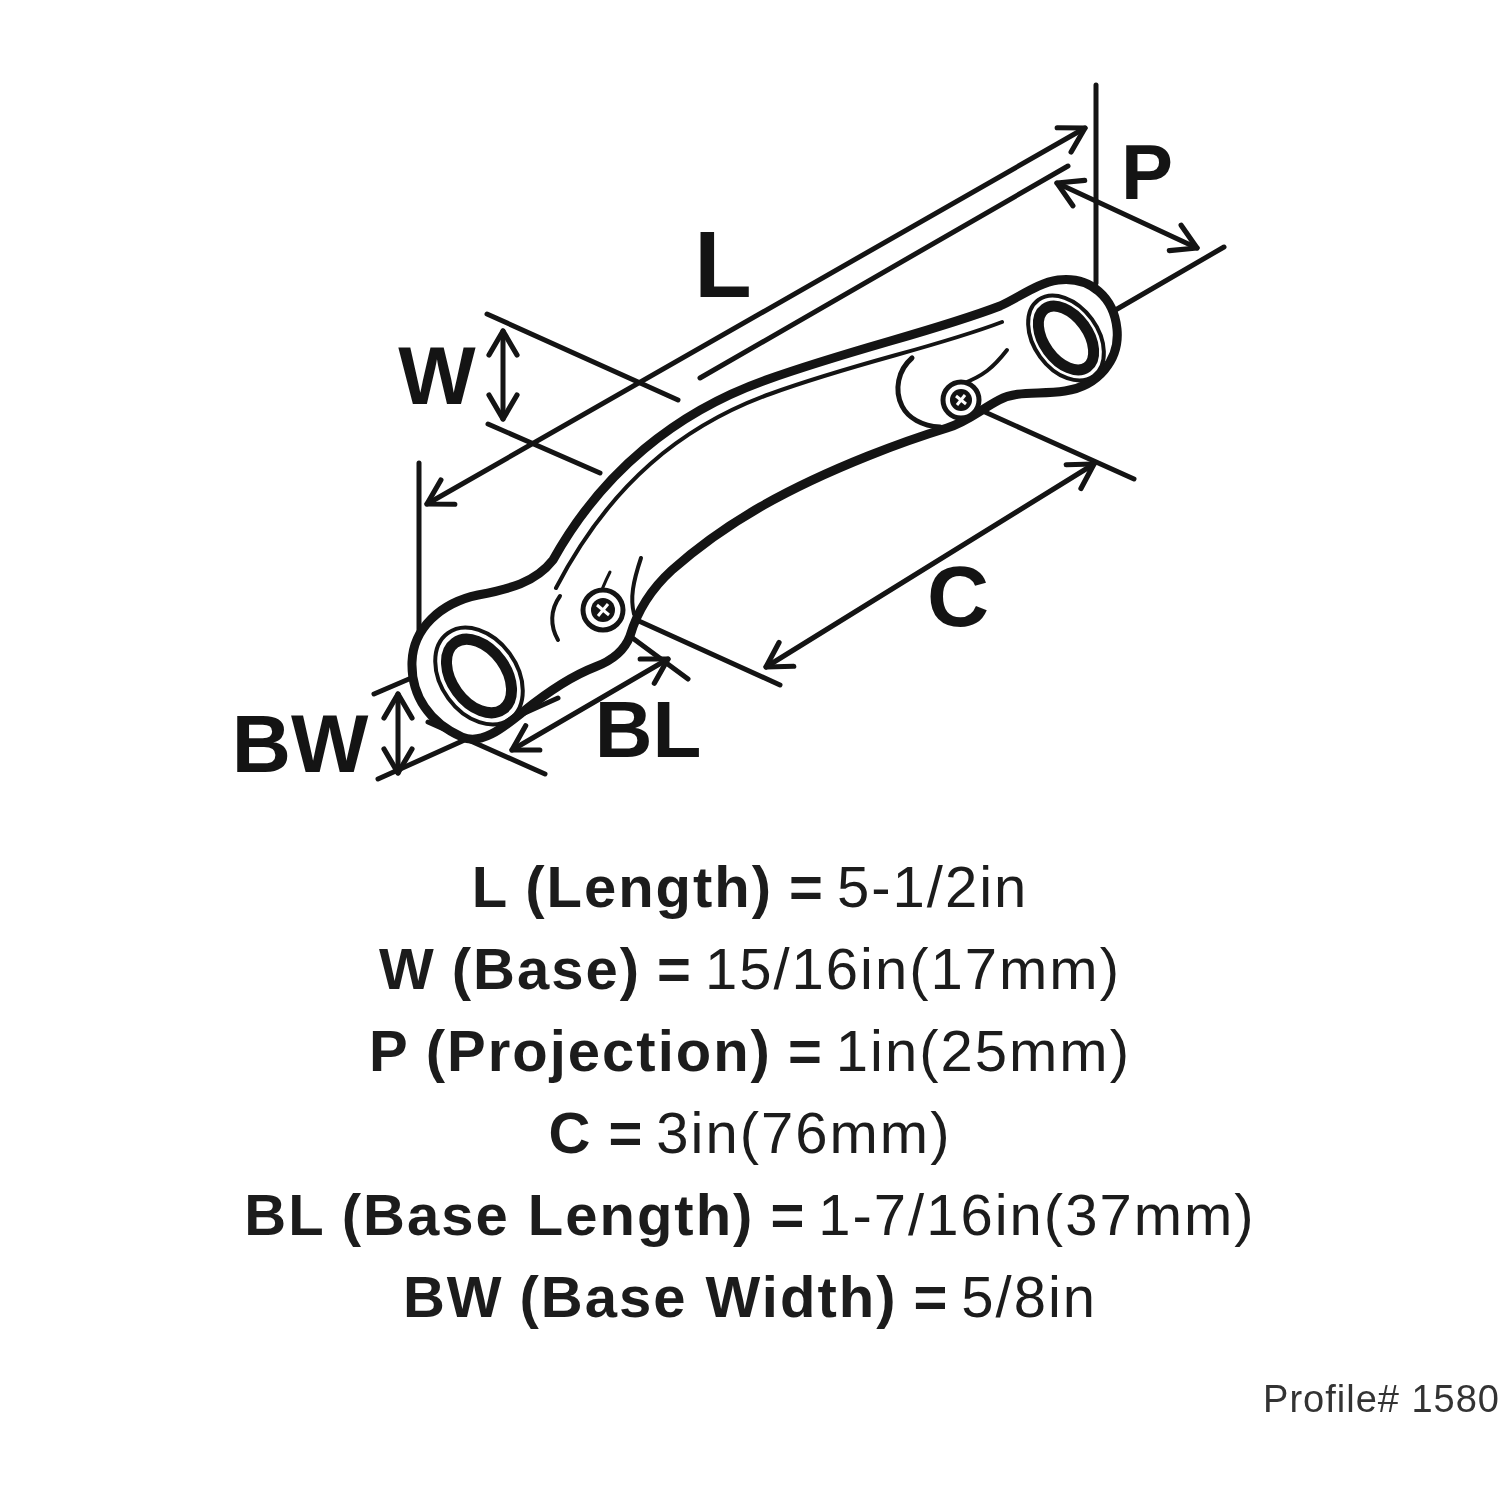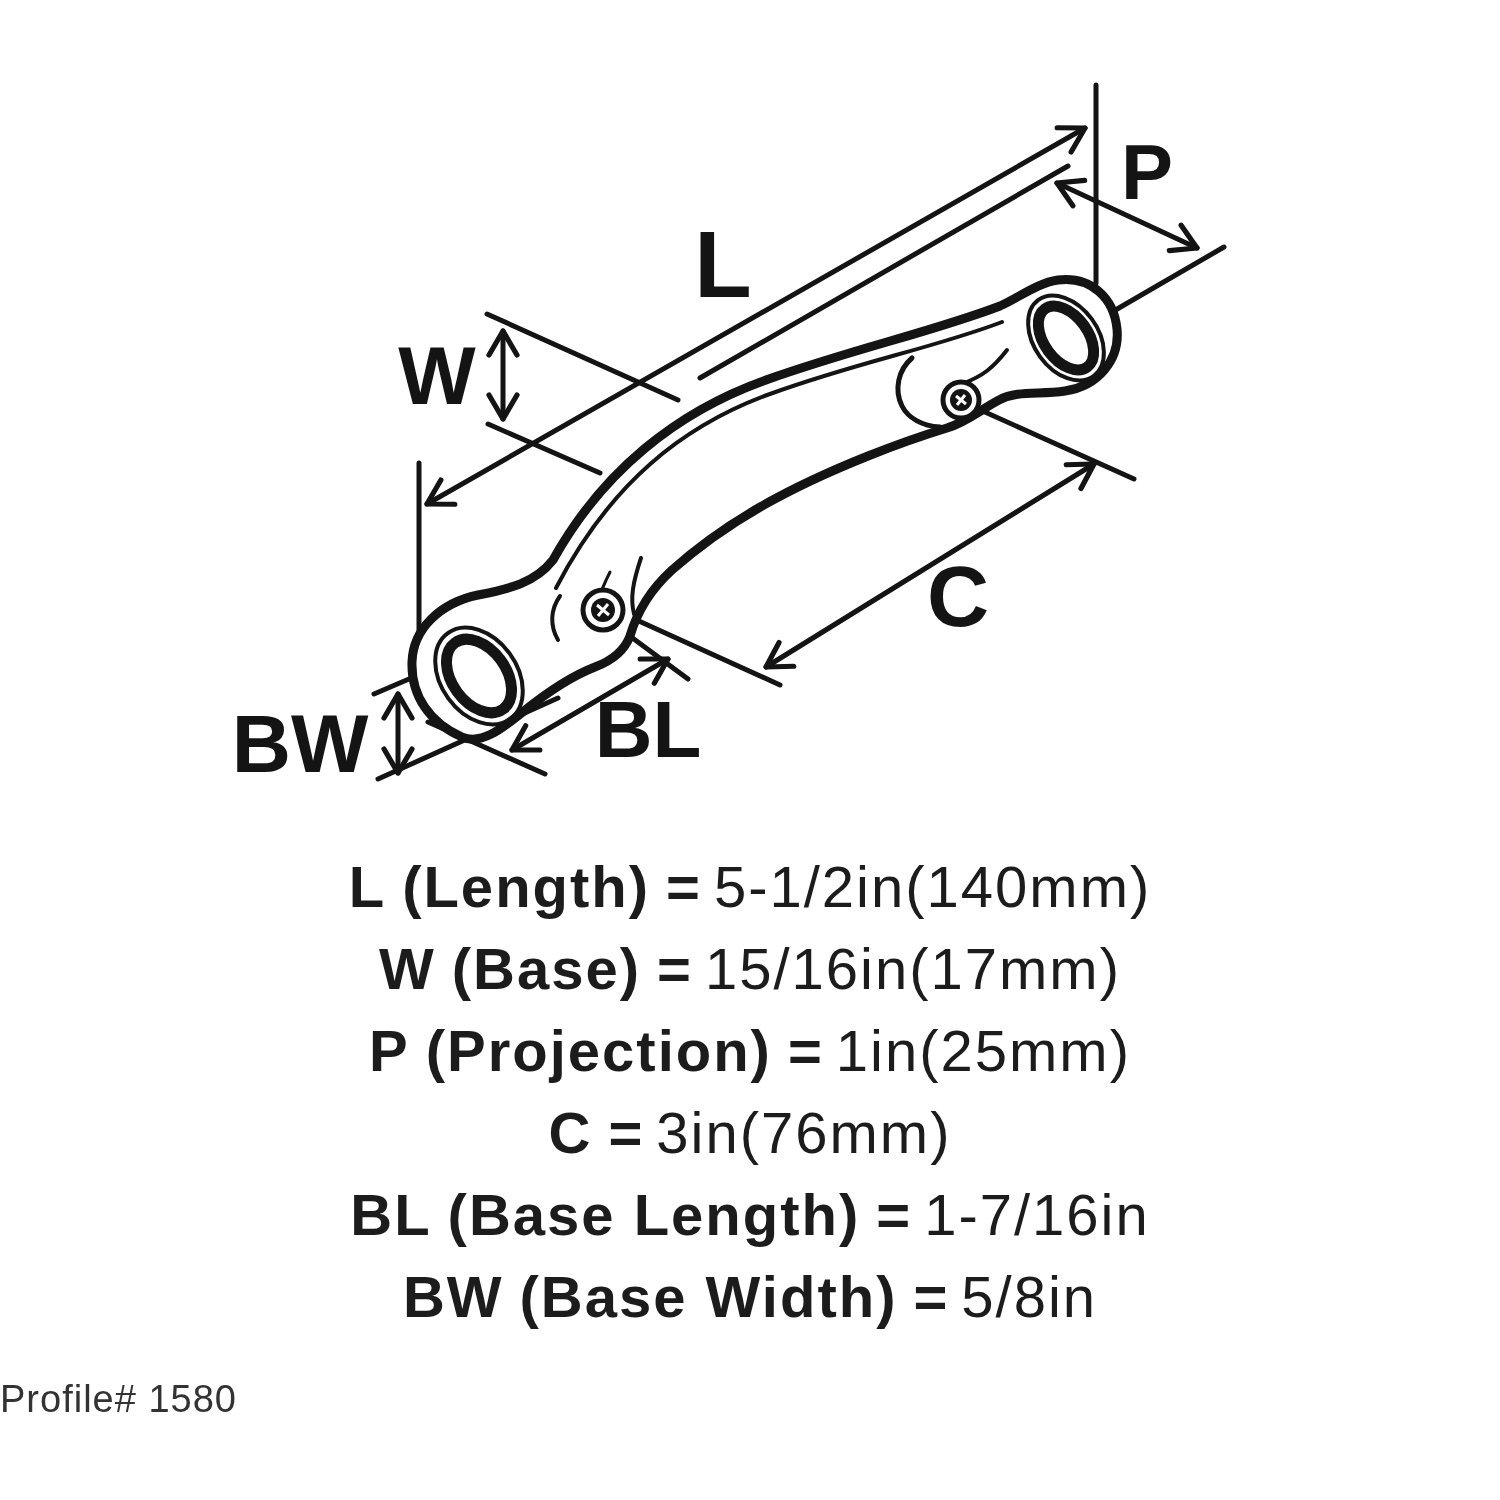--- a/index.html
+++ b/index.html
@@ -29,21 +29,21 @@
     white-space:pre;
   }
   .lg-label{font-weight:700;margin-right:16px;}
   .lg-desc{font-weight:700;margin-right:16px;}
   .lg-eq{font-weight:700;margin-right:12px;}
   .lg-value{font-weight:400;}
   .lg-metric{font-weight:400;}
   .footer{
     position:absolute;
     top:1378px;left:0;width:1500px;
-    text-align:left;
+    text-align:right;
     font-size:38px;
     letter-spacing:1px;
     color:#333333;
   }
   .dim-label{
     font-family:"Liberation Sans", sans-serif;
     font-weight:700;
     fill:#141414;
   }
 </style>
@@ -145,21 +145,20 @@
       <text class="dim-label" x="300" y="772" font-size="82">BW</text>
     </g>
   </svg>
 
   <div class="legend">
     <div class="lg-line">
       <span class="lg-label">L</span>
       <span class="lg-desc">(Length)</span>
       <span class="lg-eq">=</span>
       <span class="lg-value">5-1/2in</span>
-      <span class="lg-metric">(140mm)</span>
     </div>
     <div class="lg-line">
       <span class="lg-label">W</span>
       <span class="lg-desc">(Base)</span>
       <span class="lg-eq">=</span>
       <span class="lg-value">15/16in</span>
       <span class="lg-metric">(17mm)</span>
     </div>
     <div class="lg-line">
       <span class="lg-label">P</span>
@@ -172,20 +171,21 @@
       <span class="lg-label">C</span>
       <span class="lg-eq">=</span>
       <span class="lg-value">3in</span>
       <span class="lg-metric">(76mm)</span>
     </div>
     <div class="lg-line">
       <span class="lg-label">BL</span>
       <span class="lg-desc">(Base Length)</span>
       <span class="lg-eq">=</span>
       <span class="lg-value">1-7/16in</span>
+      <span class="lg-metric">(37mm)</span>
     </div>
     <div class="lg-line">
       <span class="lg-label">BW</span>
       <span class="lg-desc">(Base Width)</span>
       <span class="lg-eq">=</span>
       <span class="lg-value">5/8in</span>
     </div>
   </div>
 
   <div class="footer">Profile# 1580</div>

